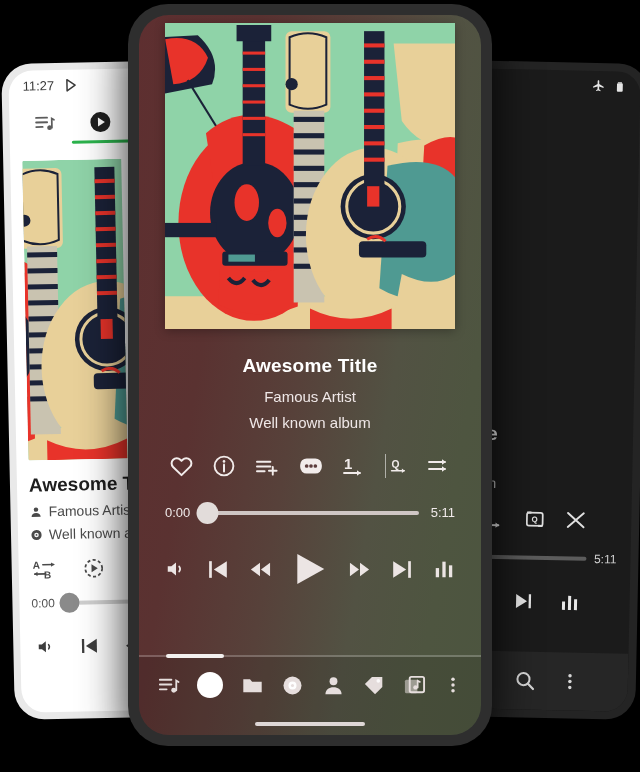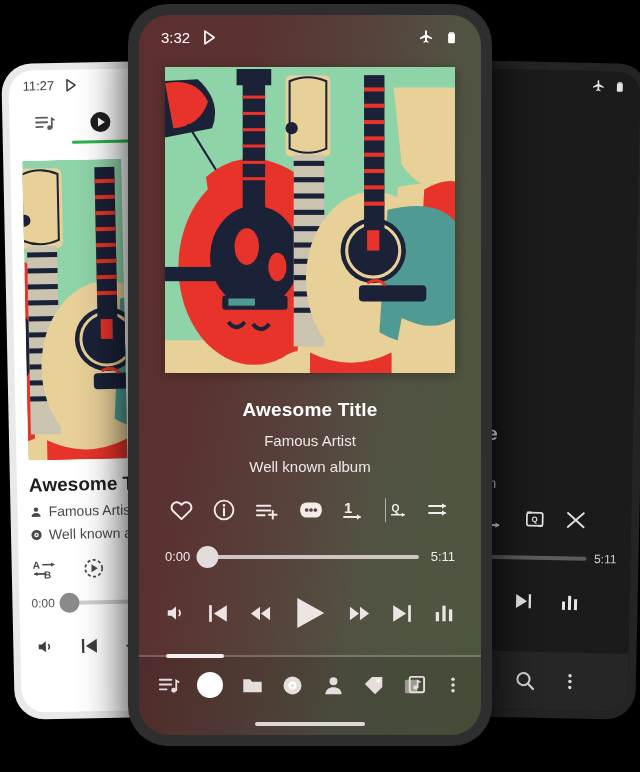--- a/index.html
+++ b/index.html
@@ -597,39 +597,20 @@
             </svg>
         </span>
       </div>
 
     </div>
   </div>
 
   <div class="phone" id="phone-center">
     <div class="screen">
 
-      <div class="c-status">
-        <span>3:32</span>
-        <span class="ic">
-          <svg width="17" height="17">
-              <use href="#i-play-badge"></use>
-            </svg>
-        </span>
-        <span class="spacer"></span>
-        <span class="ic">
-          <svg width="16" height="16">
-              <use href="#i-airplane"></use>
-            </svg>
-        </span>
-        <span class="ic">
-          <svg width="15" height="15">
-              <use href="#i-battery"></use>
-            </svg>
-        </span>
-      </div>
 
       <div class="c-art">
         <svg width="100%" height="100%" viewBox="0 0 300 300" preserveAspectRatio="xMidYMid slice">
             <use href="#albumart"></use>
           </svg>
       </div>
 
       <div class="c-meta">
         <div class="c-title">Awesome Title</div>
         <div class="c-artist">Famous Artist</div>

